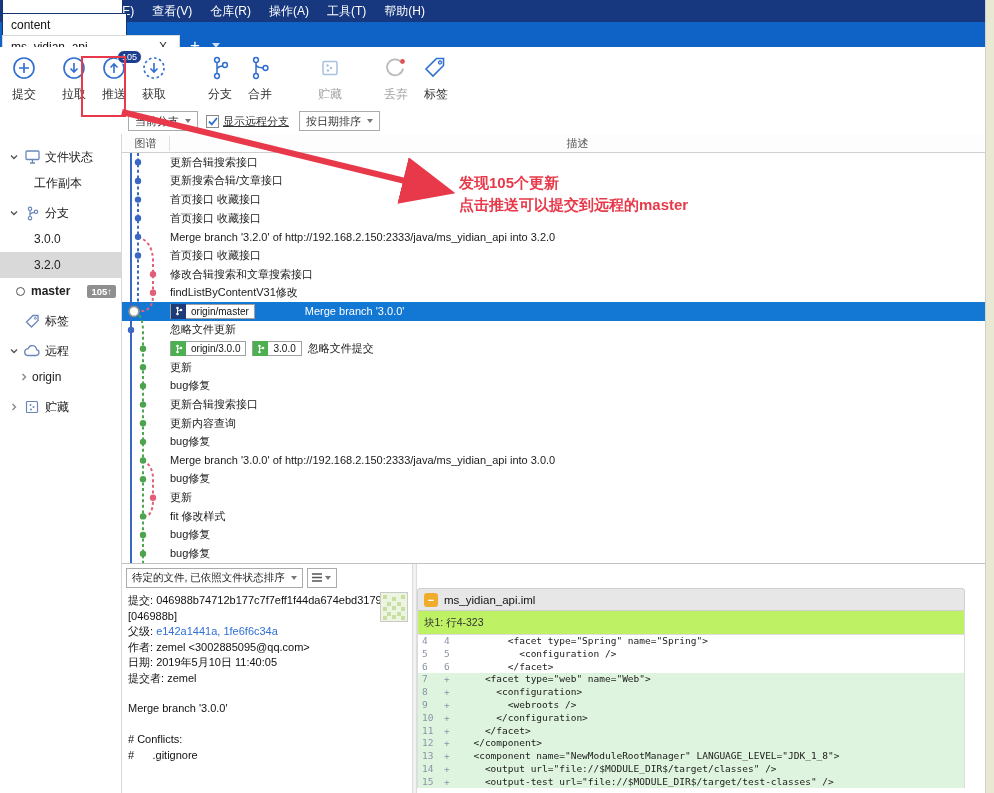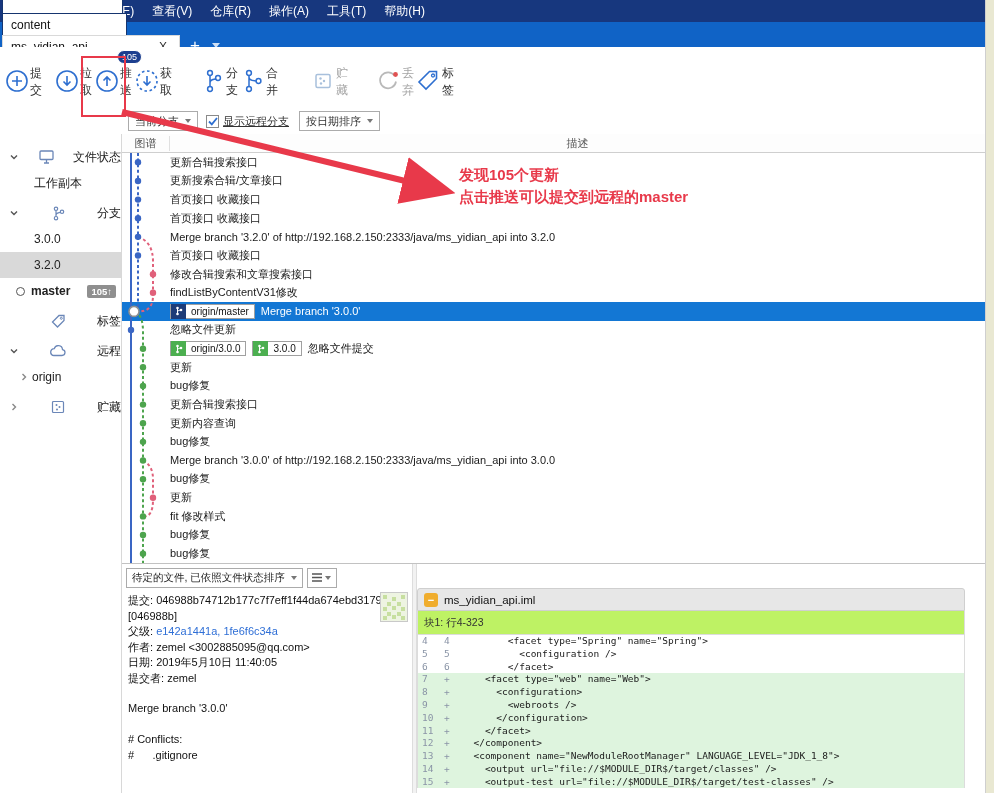--- a/index.html
+++ b/index.html
@@ -22,21 +22,21 @@
     font-size:12px; color:#111; display:flex; align-items:center; padding:0 8px; }
   .tab.t0 { width:121px; margin-left:2px; }
   .tab.t1 { width:125px; margin-left:2px; }
   .tab.t2 { width:178px; margin-left:2px; border-color:#d9d9d9; justify-content:space-between; }
   .tab-close { color:#333; font-size:12px; padding:0 4px; }
   .tab-add { color:#fff; font-size:17px; margin:0 0 3px 10px; line-height:17px; }
   .tab-caret { margin:0 0 9px 12px; border-left:4px solid transparent; border-right:4px solid transparent; border-top:5px solid #cfe0f5; }
 
   
   .toolbar { position:absolute; left:0; top:47px; width:100%; height:61px; background:#fff; display:flex; padding-top:6px; }
-  .tbtn { width:40px; display:flex; align-items:center; font-size:12px; color:#333; position:relative; }
+  .tbtn { width:40px; display:flex; flex-direction:column; align-items:center; font-size:12px; color:#333; position:relative; }
   .tbtn .ticon { height:30px; display:flex; align-items:center; justify-content:center; }
   .tbtn .tlabel { margin-top:3px; }
   .tbtn.disabled .tlabel { color:#a5a5a5; }
   .tbadge { position:absolute; top:-3px; left:23px; background:#1d3f8f; color:#fff; font-size:9px;
     padding:1px 4px; border-radius:7px; border:1px solid #fff; }
 
   
   .filterbar { position:absolute; left:0; top:108px; width:100%; height:26px; background:#fff;
     display:flex; align-items:center; padding-left:128px; font-size:11px; color:#333; }
   .dropdown { height:20px; border:1px solid #ababab; background:#fff; display:flex; align-items:center;
@@ -44,39 +44,39 @@
   .caret { width:0; height:0; border-left:3.5px solid transparent; border-right:3.5px solid transparent;
     border-top:4px solid #777; margin-left:6px; }
   .checkwrap { display:flex; align-items:center; margin-right:10px;text-decoration:underline; }
   .checkbox { width:13px; height:13px; border:1px solid #8a8a8a; background:#fff; margin-right:4px;
     display:flex; align-items:center; justify-content:center; }
 
   
   .sidebar { position:absolute; left:0; top:134px; width:122px; bottom:0; background:#fff;
     border-right:1px solid #d8d8d8; padding-top:6px; font-size:12px; color:#222; }
   .side-row { height:26px; display:flex; align-items:center; padding-left:8px; }
-  .side-row.header { margin-top:4px;justify-content:space-between; }
+  .side-row.header { margin-top:4px; }
   .side-row.child { padding-left:34px; }
   .side-row.selected { background:#d9d9d9; }
   .side-row.bold { font-weight:bold; }
   .side-chev { width:12px; display:flex; justify-content:center; margin-right:2px; }
   .side-icon { width:20px; display:flex; justify-content:center; margin-right:3px; }
   .side-badge { margin-left:auto; margin-right:5px; background:#8f8f8f; color:#fff; font-size:9.5px;
     font-weight:bold; padding:1px 4px; border-radius:2px; }
   .cur-dot { width:9px; height:9px; border:1.6px solid #555; border-radius:50%; margin:0 6px 0 -18px; }
 
   
   .main { position:absolute; left:122px; top:134px; right:0; bottom:0; }
   .list-header { height:19px; border-bottom:1px solid #cfcfcf; display:flex; font-size:11px; color:#555;
     align-items:center; background:#fdfdfd; }
   .lh-graph { width:48px; text-align:center; border-right:1px solid #e0e0e0; }
   .lh-desc { flex:1; text-align:center; }
   .commit-list { position:relative; height:410px; overflow:hidden; }
   .crow { height:18.636px; display:flex; align-items:center; padding-left:48px; font-size:11px; color:#1a1a1a; white-space:nowrap; }
-  .crow.selected { background:#1377d4; color:#fff; }
+  .crow.selected { background:#1377d4; color:#fff;gap:44px; }
   .graph-svg { position:absolute; left:0; top:0; pointer-events:none; }
   .chip { display:inline-flex; align-items:center; height:15px; border:1px solid #a0a0a0; background:#fff;
     margin-right:6px; font-size:10px; color:#111; }
   .chip-ic { width:15px; height:15px; display:flex; align-items:center; justify-content:center; }
   .chip-tx { padding:0 5px; background:#fff; height:13px; line-height:13px; }
 
   
   .bottom { position:absolute; left:0; top:429px; right:0; bottom:0; border-top:1px solid #c2c2c2; background:#fff; }
   .bottom-left { position:absolute; left:0; top:0; width:290px; bottom:0; }
   .pending-row { height:25px; display:flex; align-items:center; padding:2px 0 0 4px; }
@@ -100,21 +100,21 @@
   .diff-lines { border-left:1px solid #dcdcdc; border-right:1px solid #dcdcdc; overflow:hidden; height:153px; }
   .dline { height:12.8px; display:flex; font-family:"DejaVu Sans Mono","Liberation Mono",monospace;
     font-size:9.5px; line-height:12.8px; color:#1a1a1a; white-space:pre; }
   .dline.add { background:#def4de; }
   .dl-a,.dl-b { width:22px; color:#8a94a6; flex:none; padding-left:4px; }
   .dl-t { flex:1; }
 
   
   .red-rect { position:absolute; left:81px; top:56px; width:45px; height:61px; border:2px solid #e8394a; }
   .anno-arrow { position:absolute; left:0; top:0; pointer-events:none; }
-  .anno-text { position:absolute; left:459px; top:164px; color:#e8394a; font-size:15px; font-weight:600; line-height:22px; }
+  .anno-text { position:absolute; left:459px; top:172px; color:#e8394a; font-size:15px; font-weight:600; line-height:22px; }
 </style>
 </head>
 <body>
 
 <div id="app">
   <div class="window">
 
     <div class="menubar">
       <span class="logo">
         <svg width="11" height="15" viewBox="0 0 11 15">

